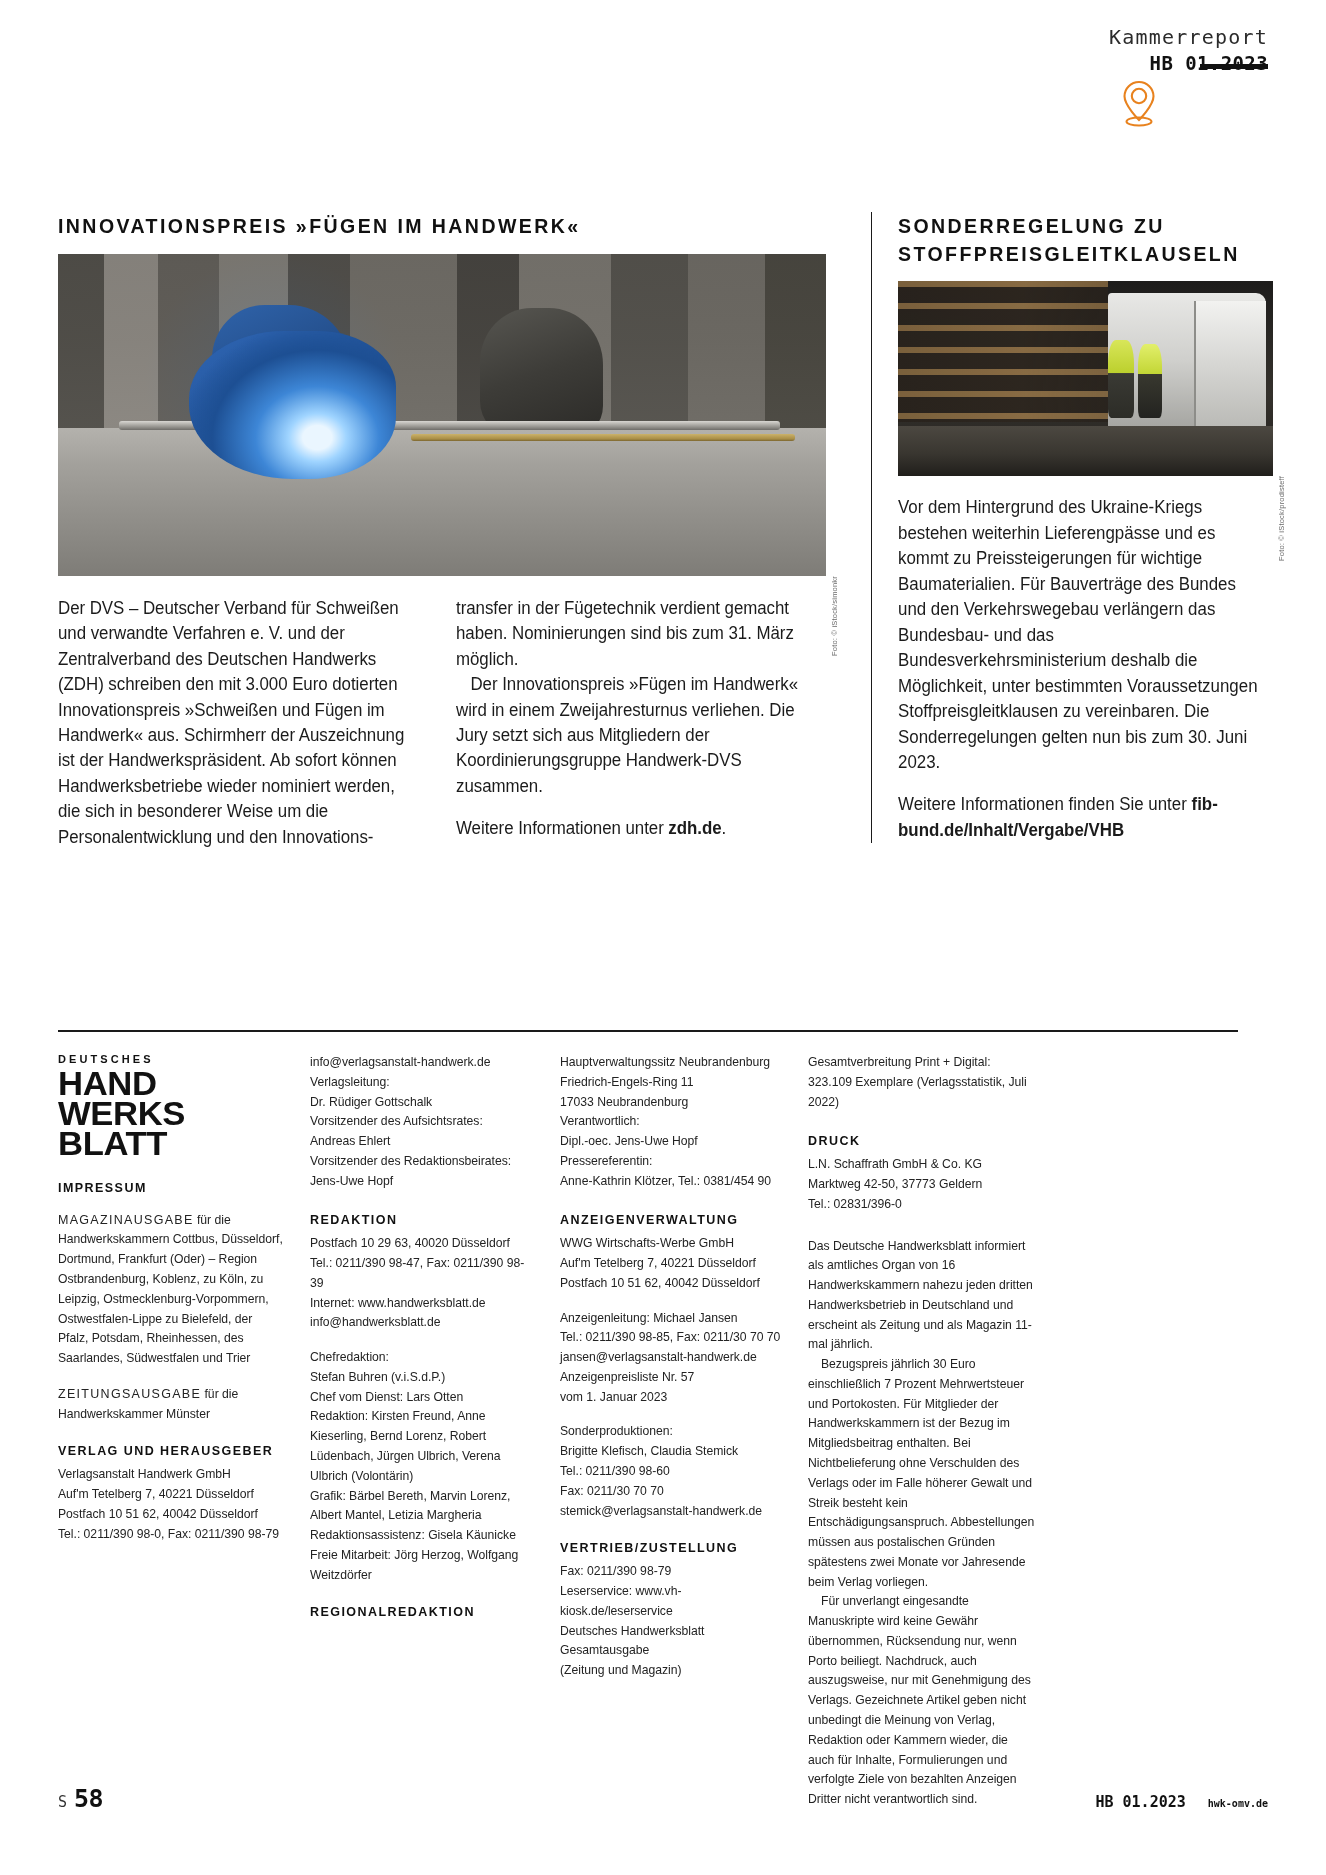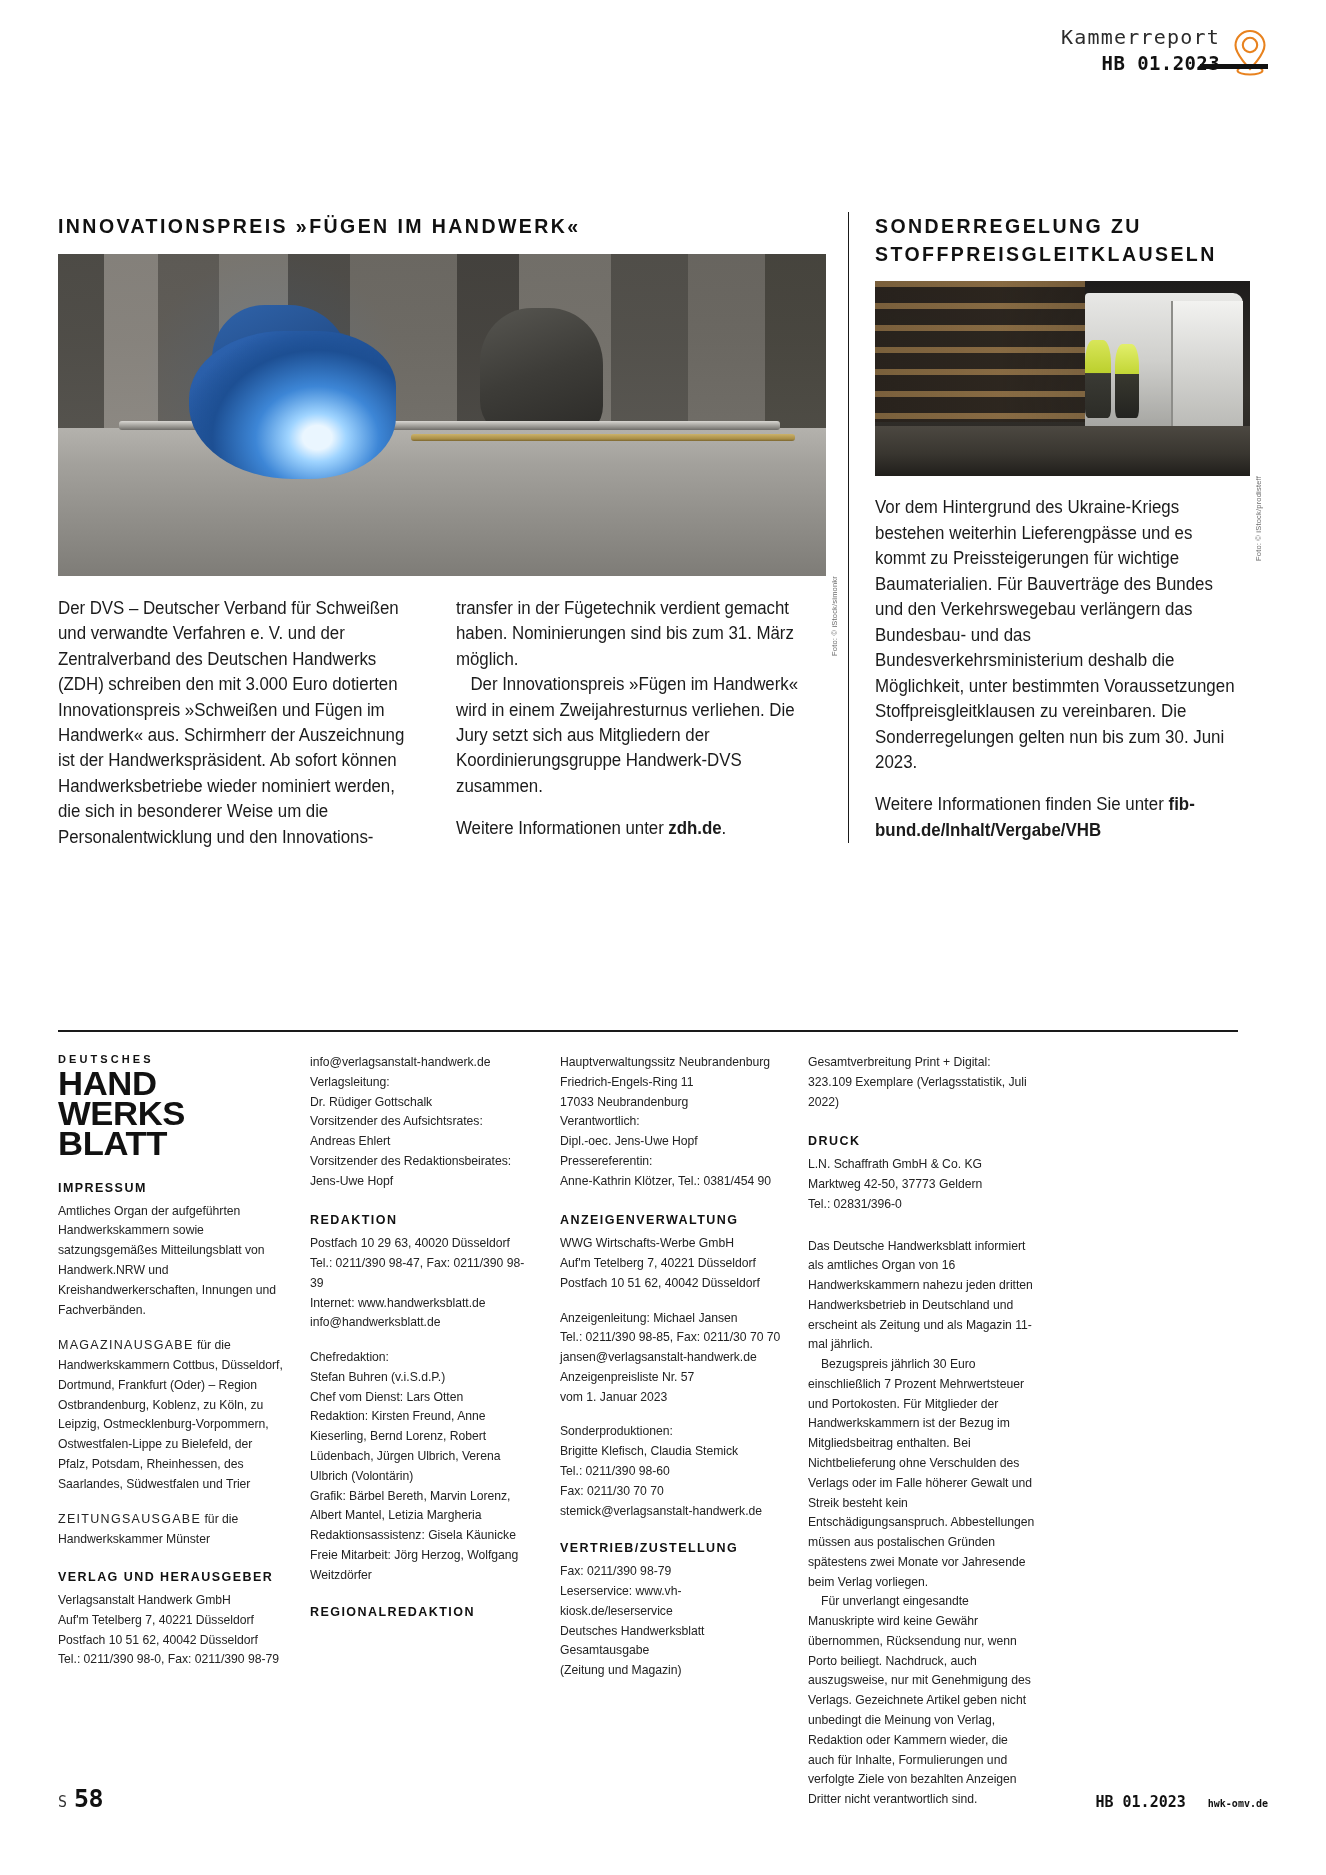--- a/index.html
+++ b/index.html
@@ -16,20 +16,21 @@
 
   .page { position: relative; width: 1326px; height: 1875px; }
 
   
   .masthead-top {
     position: absolute;
     top: 24px; right: 58px;
     display: flex;
     align-items: flex-start;
     gap: 0;
+    flex-direction: column;
   }
   .kammer-block {
     text-align: right;
     line-height: 1.12;
     padding-top: 2px;
   }
   .kammer-title {
     font-family: "DejaVu Sans Mono", monospace;
     font-size: 20px;
     letter-spacing: 1.2px;
@@ -65,20 +66,21 @@
     color: #111;
     line-height: 1.32;
     text-transform: uppercase;
     transform: scaleX(0.93);
     transform-origin: left top;
   }
 
   .cols {
     display: flex;
     align-items: flex-start;
+    justify-content: space-between;
   }
   .col-left  { width: 790px; padding-right: 22px; }
   .col-right {
     width: 402px;
     border-left: 1.5px solid #1a1a1a;
     padding-left: 26px;
     margin-left: 0;
     position: relative;
   }
 
@@ -404,21 +406,20 @@
     <div class="imp-col c1">
       <div class="logo-block">
         <div class="logo-deutsches">DEUTSCHES</div>
         <div class="logo-big">HAND</div>
         <div class="logo-big">WERKS</div>
         <div class="logo-big">BLATT</div>
       </div>
 
       <div class="imp-head">IMPRESSUM</div>
       <div class="imp-text">
-        <p>Amtliches Organ der aufgeführten Handwerkskammern sowie satzungsgemäßes Mitteilungsblatt von Handwerk.NRW und Kreishandwerkerschaften, Innungen und Fachverbänden.</p>
         <p class="gap"><b class="imp-label-inline">MAGAZINAUSGABE</b><span> für die Handwerkskammern Cottbus, Düsseldorf, Dortmund, Frankfurt (Oder) – Region Ostbrandenburg, Koblenz, zu Köln, zu Leipzig, Ostmecklenburg-Vorpommern, Ostwestfalen-Lippe zu Bielefeld, der Pfalz, Potsdam, Rheinhessen, des Saarlandes, Südwestfalen und Trier</span></p>
         <p class="gap"><b class="imp-label-inline">ZEITUNGSAUSGABE</b><span> für die Handwerkskammer Münster</span></p>
       </div>
       <div class="imp-head tight">VERLAG UND HERAUSGEBER</div>
       <div class="imp-text">
         <p>Verlagsanstalt Handwerk GmbH</p>
         <p>Auf'm Tetelberg 7, 40221 Düsseldorf</p>
         <p>Postfach 10 51 62, 40042 Düsseldorf</p>
         <p>Tel.: 0211/390 98-0, Fax: 0211/390 98-79</p>
       </div>

